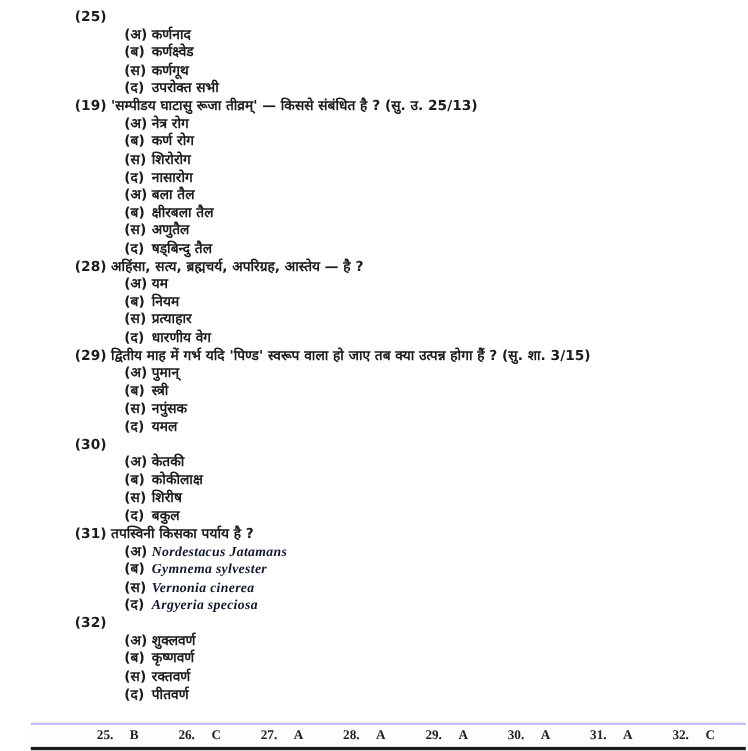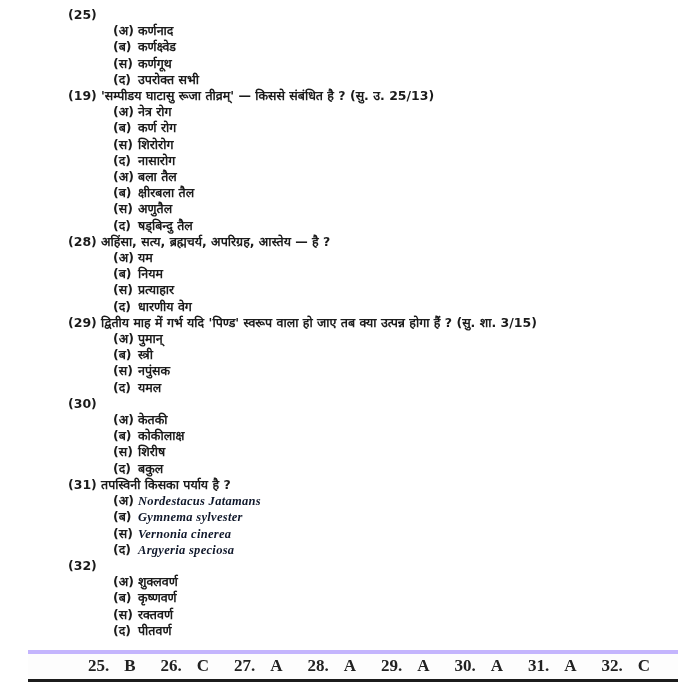--- a/index.html
+++ b/index.html
@@ -54,27 +54,27 @@
     font-style: italic;
     font-weight: 700;
     color: #0f172a;
     letter-spacing: 0.3px;
   }
   .answer-key {
     position: absolute;
     left: 28px;
     right: 2px;
     bottom: 1px;
-    border-top: 4px solid #c4b5fd;
+    border-top: 2px solid #c4b5fd;
     border-bottom: 3px solid #1c1c1c;
     display: flex;
     justify-content: space-between;
     padding: 2px 28px 3px 60px;
     font-family: "Liberation Serif", "DejaVu Serif", serif;
-    font-size: 17px;
+    font-size: 12px;
     font-weight: 700;
     color: #222222;
     background: #fdfdfd;
   }
   .ak-entry {
     display: flex;
     gap: 15px;
     white-space: nowrap;
   }
 </style>

